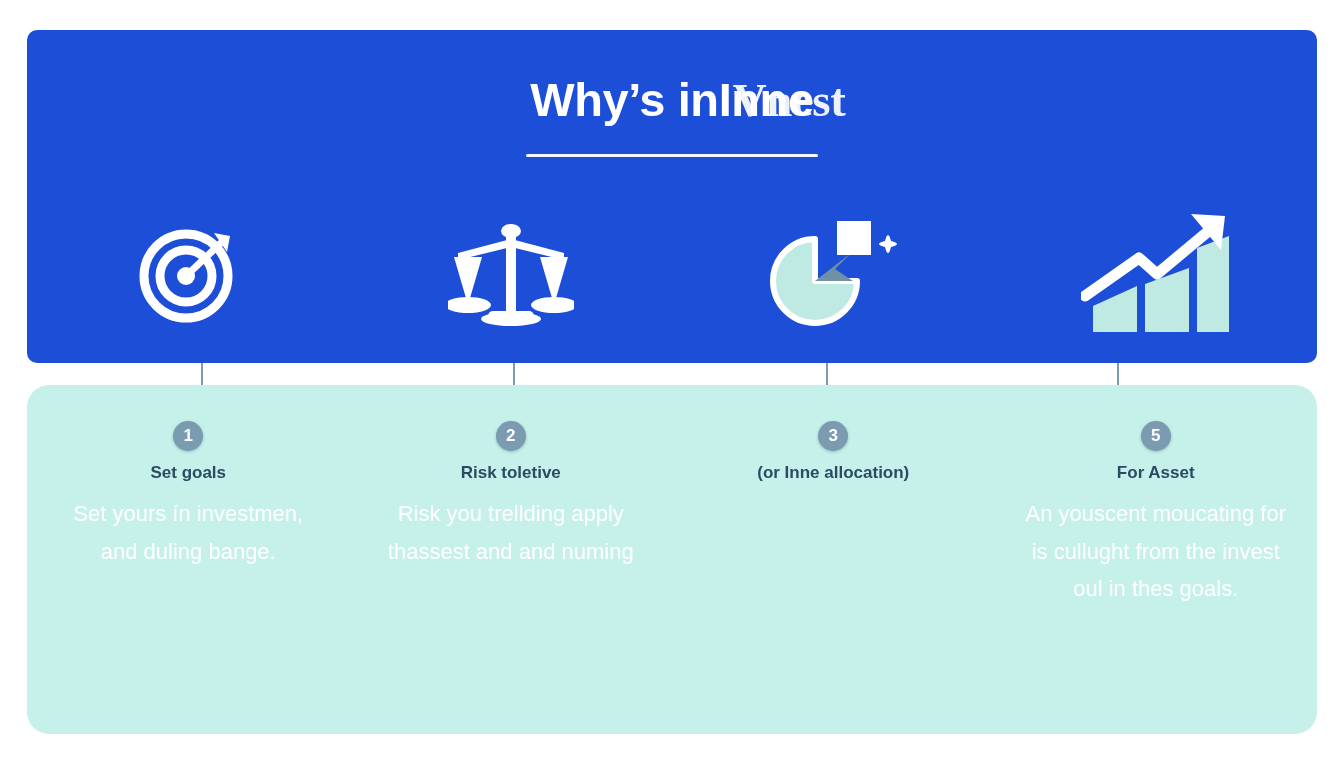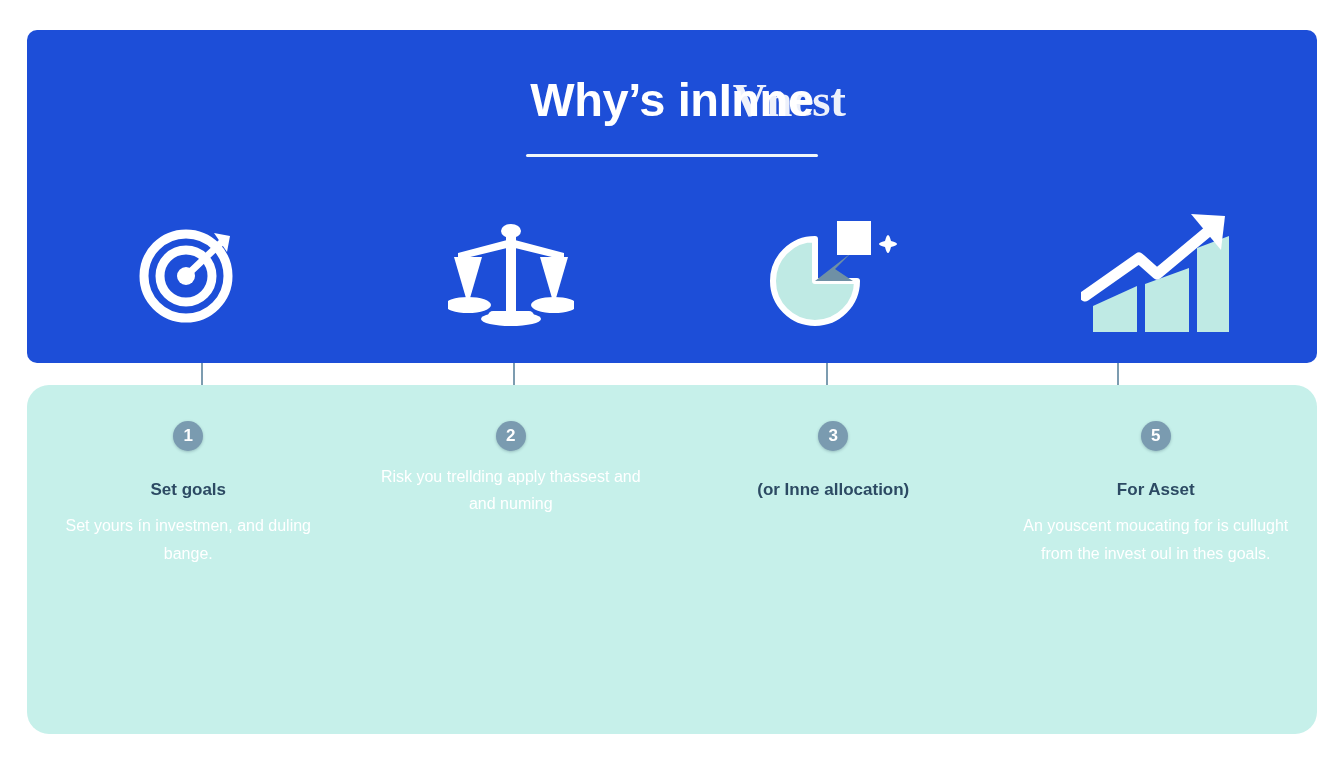--- a/index.html
+++ b/index.html
@@ -139,31 +139,31 @@
     background: #7a9bb0;
     box-shadow: 0 1px 3px rgba(40,70,90,0.30);
     color: #ffffff;
     font-size: 17px;
     font-weight: 700;
     line-height: 30px;
     text-align: center;
   }
 
   .step-heading {
-    margin-top: 29px;
+    margin-top: 12px;
     color: #2c4a63;
     font-size: 17px;
     font-weight: 700;
     line-height: 1.2;
   }
 
   .step-body {
     margin-top: 12px;
     color: #ffffff;
-    font-size: 16px;
+    font-size: 22px;
     font-weight: 400;
     line-height: 1.70;
   }
 </style>
 </head>
 <body>
 
 <div class="canvas">
 
   <div class="connectors">
@@ -233,20 +233,21 @@
     <div class="steps">
 
       <div class="step">
         <div class="badge">1</div>
         <div class="step-heading">Set goals</div>
         <div class="step-body">Set yours ín investmen, and duling bange.</div>
       </div>
 
       <div class="step">
         <div class="badge">2</div>
+        <div class="step-heading">Risk toletive</div>
         <div class="step-body">Risk you trellding apply thassest and and numing</div>
       </div>
 
       <div class="step">
         <div class="badge">3</div>
         <div class="step-heading">(or Inne allocation)</div>
       </div>
 
       <div class="step">
         <div class="badge">5</div>

